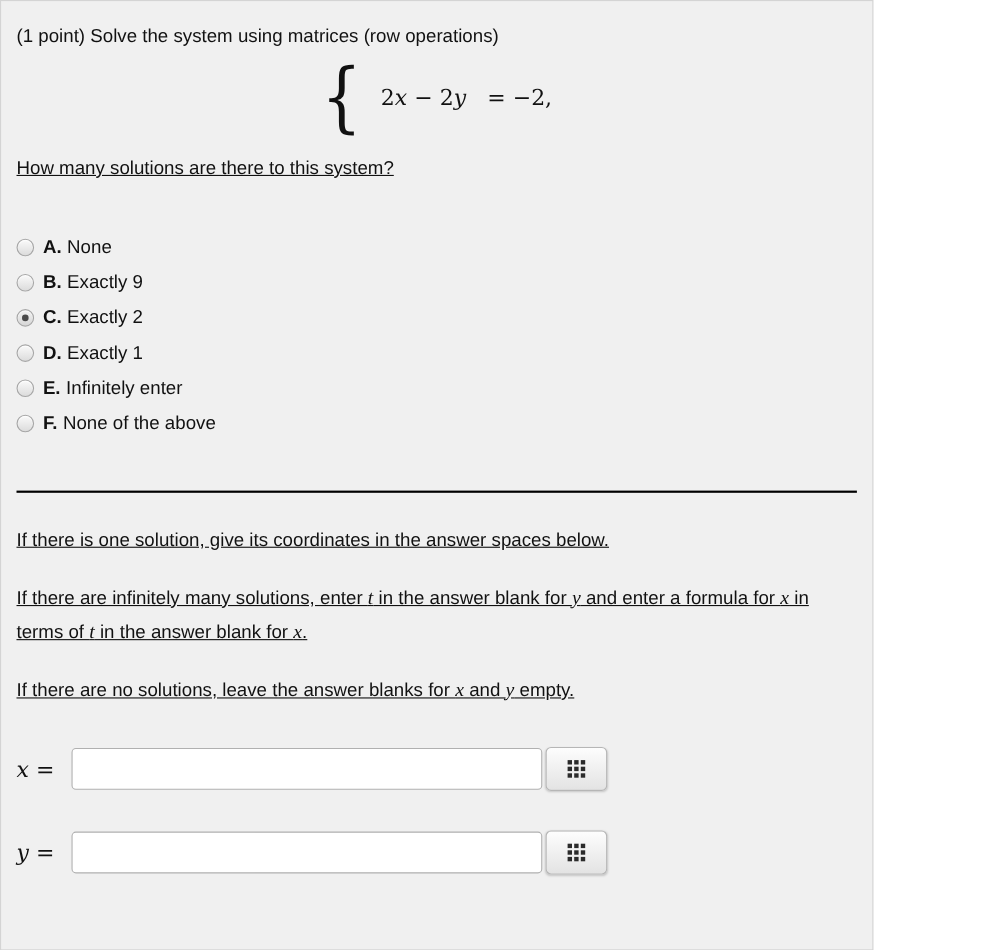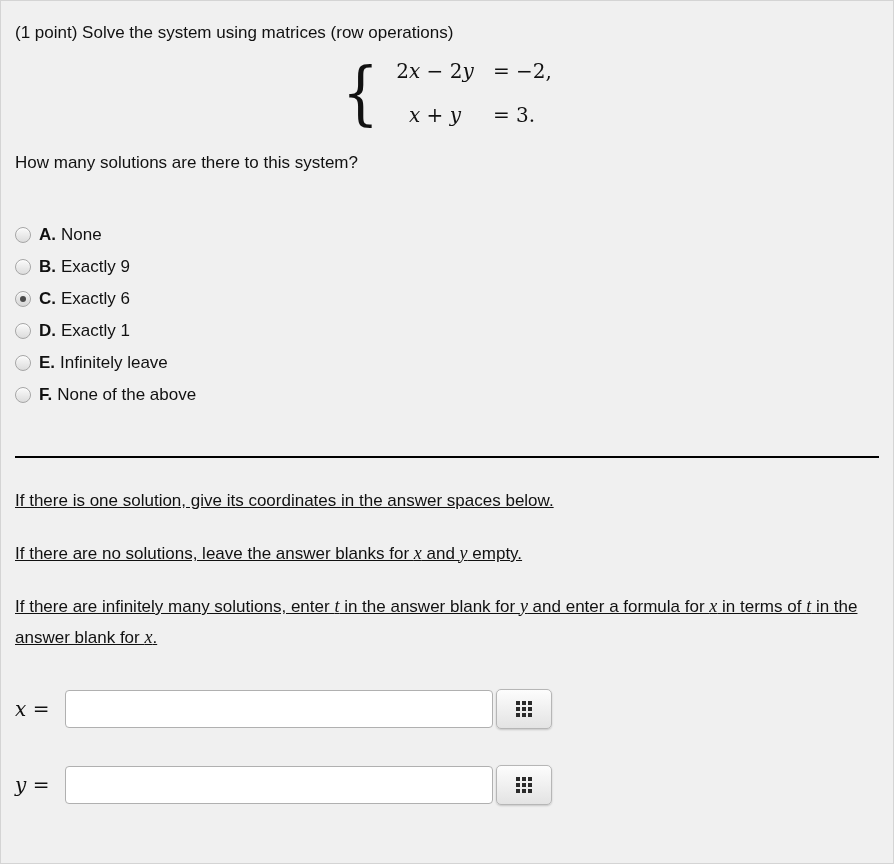--- a/index.html
+++ b/index.html
@@ -1,19 +1,19 @@
 <!DOCTYPE html>
 <html><head>
 <meta charset="utf-8">
 <style>
   * { box-sizing: border-box; }
   html, body { margin: 0; padding: 0; background: #ffffff; }
   body { font-family: "Liberation Sans", "DejaVu Sans", sans-serif; color: #111; }
   .page {
-    width: 894px;
+    width: 794px;
     min-height: 864px;
     background: #f0f0f0;
     border: 1px solid #d4d4d4;
     padding: 12px 14px 40px 14px;
   }
   .header { font-size: 17px; margin-top: 10px; }
 
   
   .system { display: flex; justify-content: center; align-items: center; margin-top: 16px; }
   .brace {
@@ -21,21 +21,21 @@
     font-size: 58px; font-weight: 300; line-height: 1;
     transform: scaleY(1.2);
     margin-right: 8px; color: #111;
   }
   .eq-rows { display: flex; flex-direction: column; gap: 20px; }
   .eq-row { display: flex; align-items: baseline; font-family: "DejaVu Serif", "Liberation Serif", serif; font-size: 20px; }
   .expr { min-width: 96px; text-align: center; }
   .eqpart { margin-left: 10px; }
   .it { font-style: italic; }
 
-  .question { font-size: 17px; margin-top: 26px; }
+  .question { font-size: 17px; margin-top: 26px; text-decoration: underline; }
 
   
   .choices { margin-top: 46px; }
   .choice { display: flex; align-items: center; height: 32px; font-size: 17px; }
   .radio {
     width: 16px; height: 16px; border-radius: 50%;
     border: 1px solid #a6a6a6;
     background: linear-gradient(#fafafa, #dcdcdc);
     margin-right: 8px; position: relative; cursor: pointer; flex: none;
     box-shadow: inset 0 1px 1px rgba(255,255,255,0.8);
@@ -79,69 +79,65 @@
 
   <div class="header">(1 point) Solve the system using matrices (row operations)</div>
 
   <div class="system">
     <span class="brace">{</span>
     <div class="eq-rows">
       <div class="eq-row">
         <span class="expr"><span>2</span><span class="it">x</span><span> − 2</span><span class="it">y</span></span>
         <span class="eqpart">= −2,</span>
       </div>
-      <div class="eq-row">
-        <span class="expr"><span class="it">x</span><span> + </span><span class="it">y</span></span>
-        <span class="eqpart">= 3.</span>
-      </div>
     </div>
   </div>
 
   <div class="question">How many solutions are there to this system?</div>
 
   <div class="choices">
     <div class="choice">
       <span class="radio"></span>
       <span class="choice-letter">A.</span>
       <span class="choice-text">None</span>
     </div>
     <div class="choice">
       <span class="radio"></span>
       <span class="choice-letter">B.</span>
       <span class="choice-text">Exactly 9</span>
     </div>
     <div class="choice">
       <span class="radio checked"></span>
       <span class="choice-letter">C.</span>
-      <span class="choice-text">Exactly 6</span>
+      <span class="choice-text">Exactly 2</span>
     </div>
     <div class="choice">
       <span class="radio"></span>
       <span class="choice-letter">D.</span>
       <span class="choice-text">Exactly 1</span>
     </div>
     <div class="choice">
       <span class="radio"></span>
       <span class="choice-letter">E.</span>
-      <span class="choice-text">Infinitely leave</span>
+      <span class="choice-text">Infinitely enter</span>
     </div>
     <div class="choice">
       <span class="radio"></span>
       <span class="choice-letter">F.</span>
       <span class="choice-text">None of the above</span>
     </div>
   </div>
 
   <hr class="divider">
 
   <p class="instr">If there is one solution, give its coordinates in the answer spaces below.</p>
 
+  <p class="instr"><span>If there are infinitely many solutions, enter </span><span class="mvar">t</span><span> in the answer blank for </span><span class="mvar">y</span><span> and enter a formula for </span><span class="mvar">x</span><span> in terms of </span><span class="mvar">t</span><span> in the answer blank for </span><span class="mvar">x</span><span>.</span></p>
+
   <p class="instr"><span>If there are no solutions, leave the answer blanks for </span><span class="mvar">x</span><span> and </span><span class="mvar">y</span><span> empty.</span></p>
-
-  <p class="instr"><span>If there are infinitely many solutions, enter </span><span class="mvar">t</span><span> in the answer blank for </span><span class="mvar">y</span><span> and enter a formula for </span><span class="mvar">x</span><span> in terms of </span><span class="mvar">t</span><span> in the answer blank for </span><span class="mvar">x</span><span>.</span></p>
 
   <div class="answer-row">
     <span class="ans-label"><span class="it">x</span> <span>=</span></span>
     <input class="ans-input" type="text" value="" style="">
     <button class="palette-btn">
       <span class="grid-icon">
           <i></i>
           <i></i>
           <i></i>
           <i></i>

